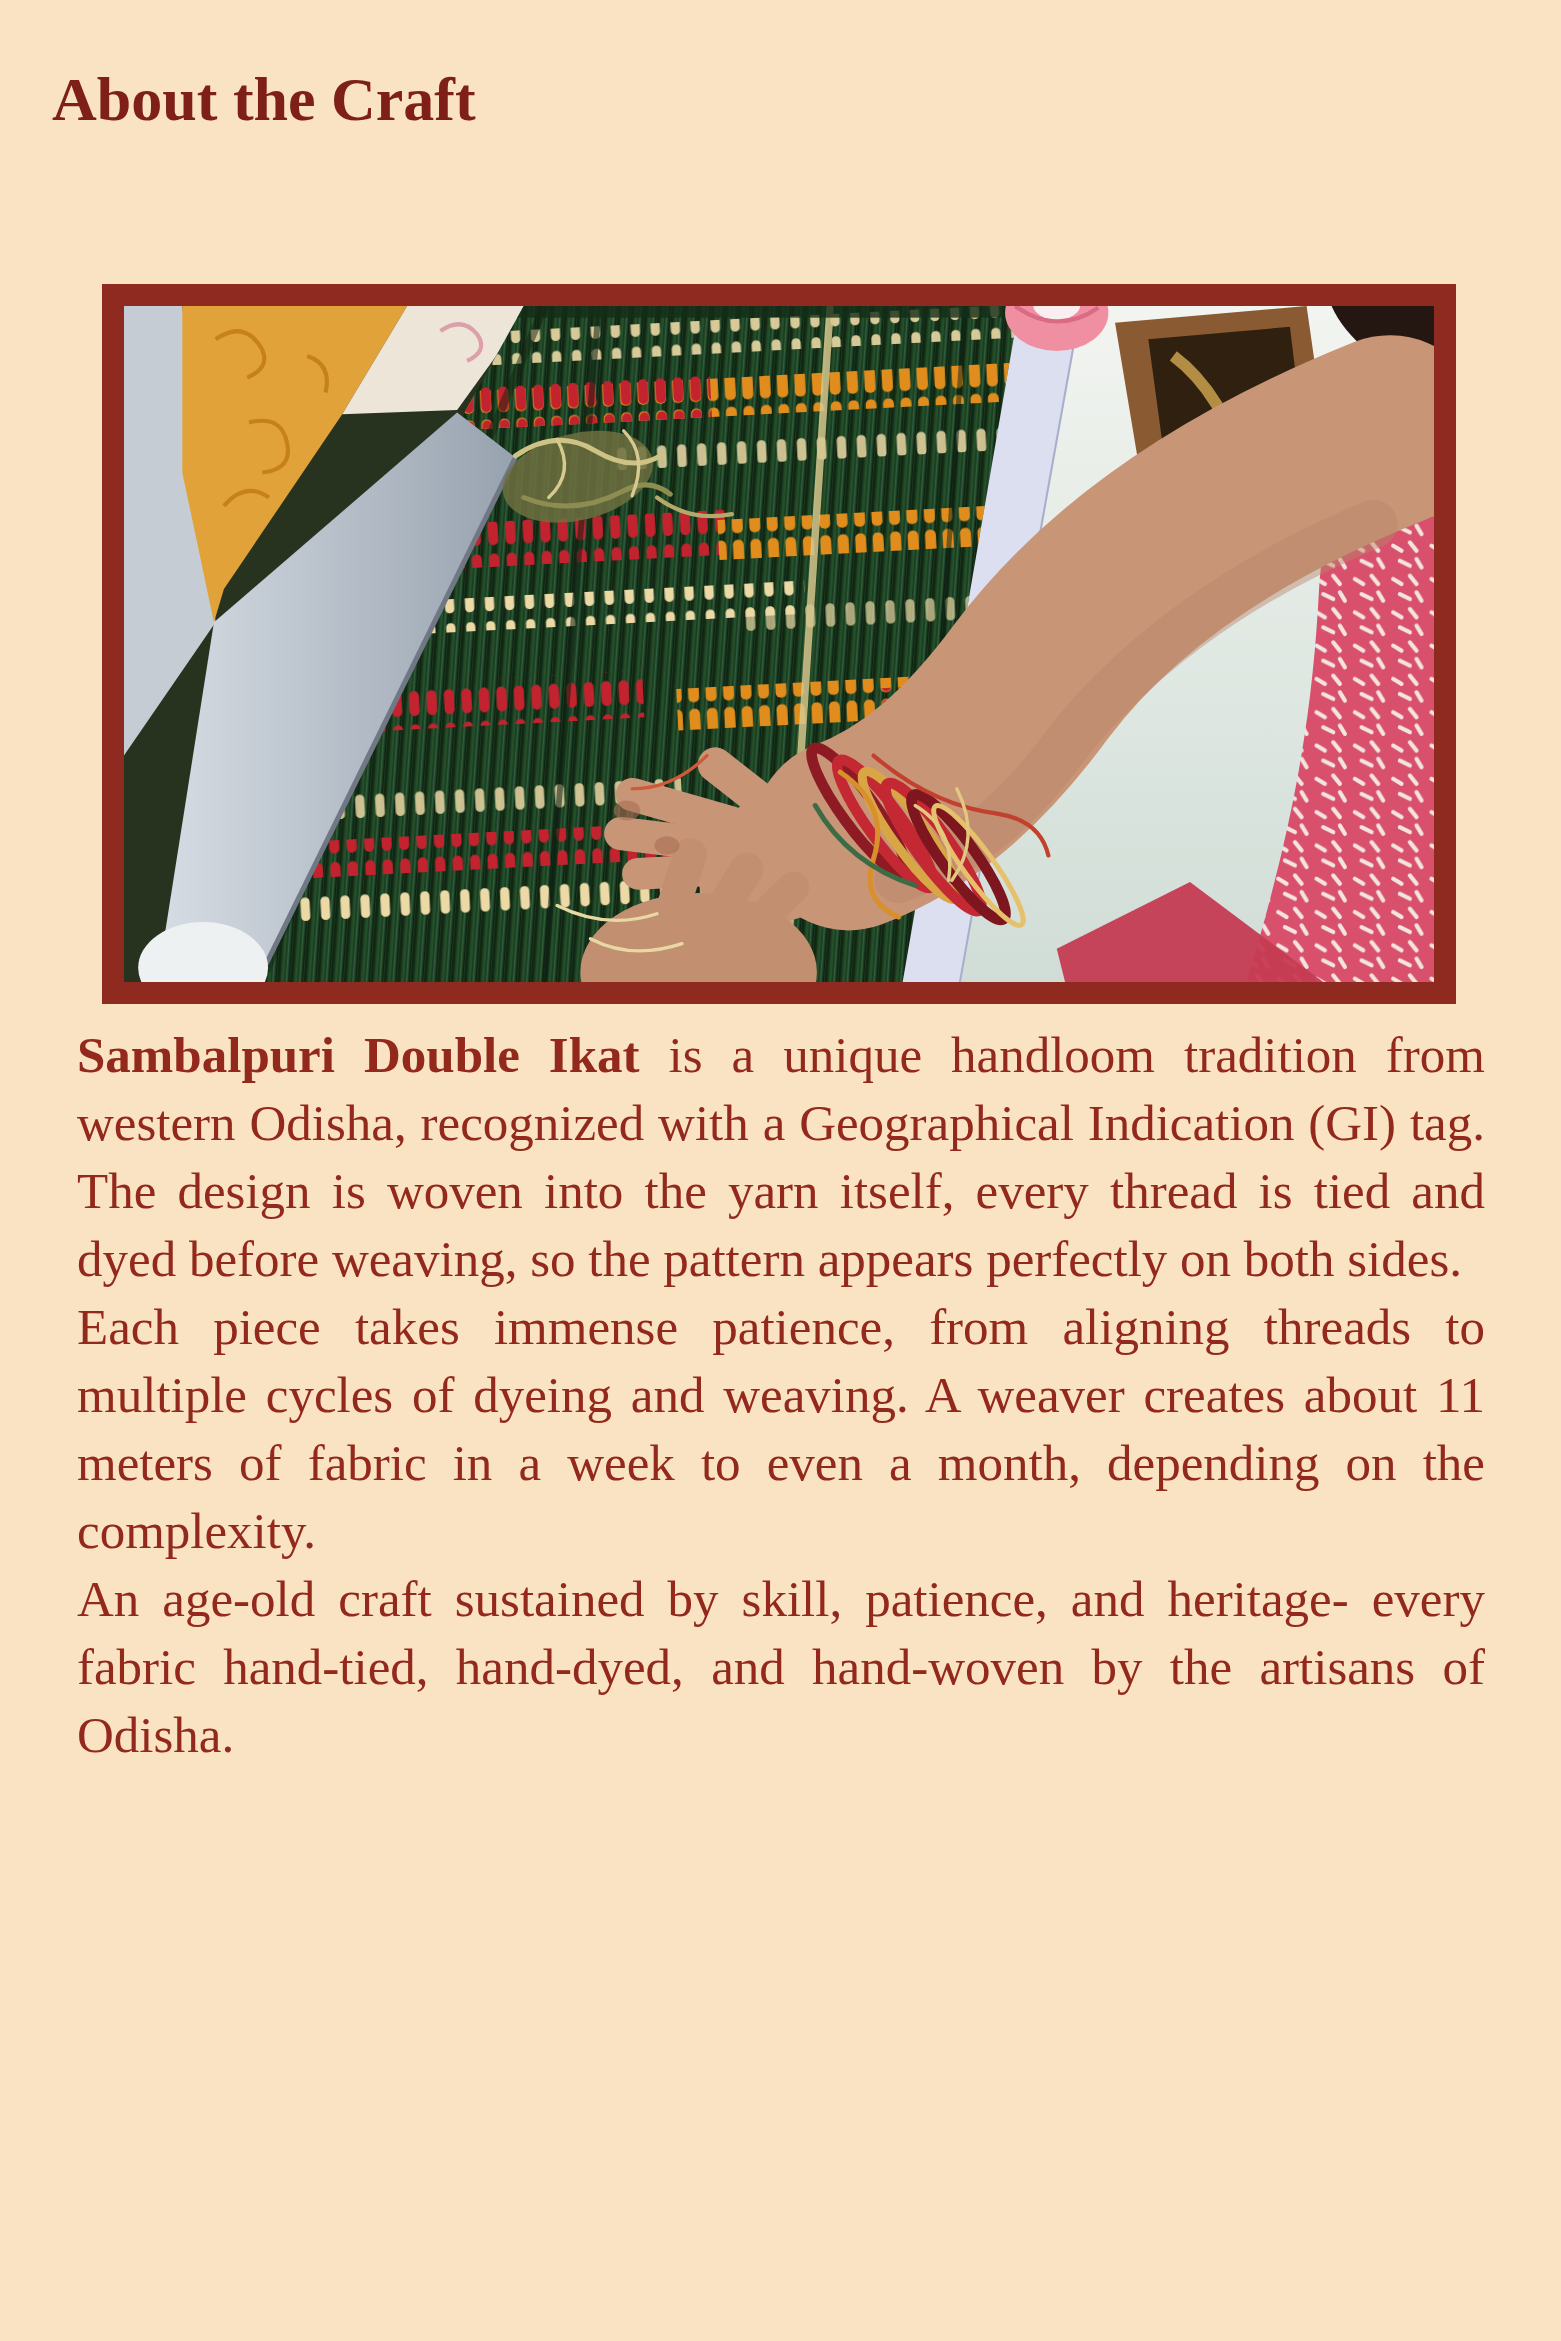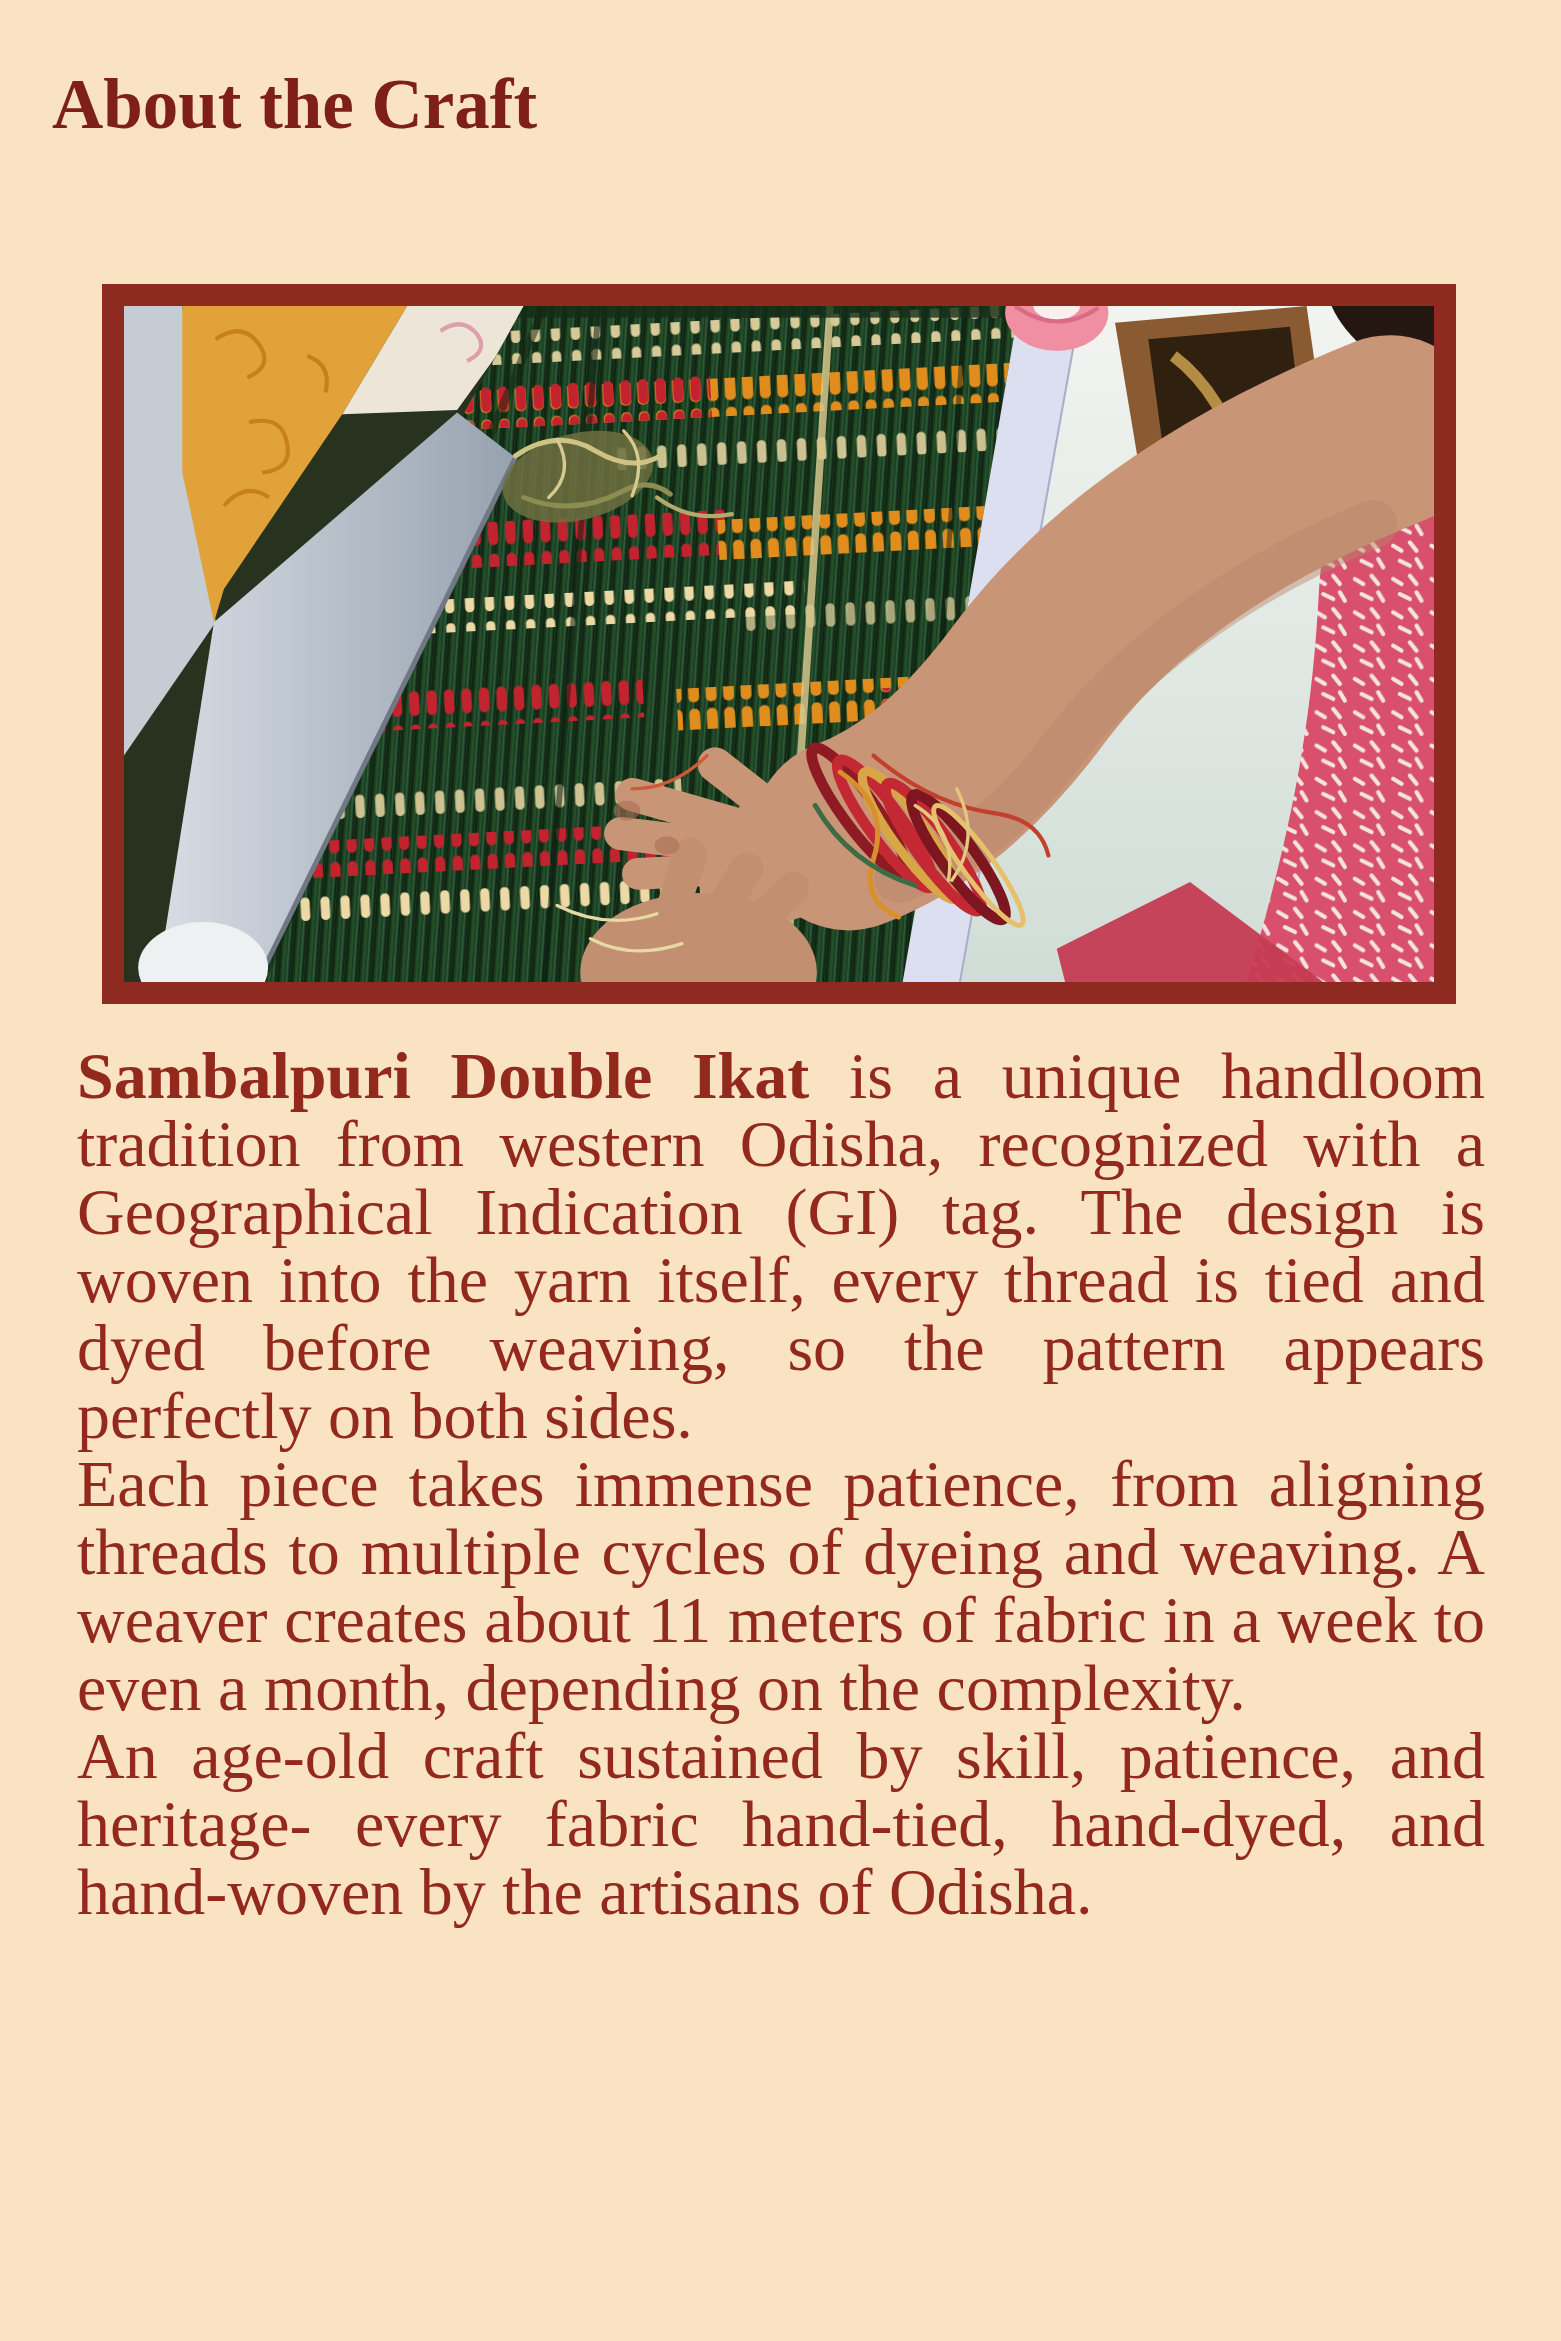--- a/index.html
+++ b/index.html
@@ -5,35 +5,35 @@
   html,body{margin:0;padding:0;background:#FAE3C3;}
   .page{
     position:relative;
     width:1561px;height:2342px;
     background:#FAE3C3;
     font-family:"Liberation Serif", serif;
     overflow:hidden;
   }
   .heading{
     position:absolute;left:52px;top:65px;margin:0;
-    font-size:71px;line-height:1.12;font-weight:bold;
+    font-size:62px;line-height:1.12;font-weight:bold;
     color:#7E2017;letter-spacing:0;
   }
   .photo-frame{
     position:absolute;left:102px;top:284px;
     width:1310px;height:676px;
     border:22.5px solid #8E2A20;
     box-sizing:content-box;
     background:#27331f;
   }
   .photo-frame svg{display:block;width:100%;height:100%;}
   .article{
-    position:absolute;left:77px;top:1042px;width:1408px;
+    position:absolute;left:77px;top:1021px;width:1408px;
     color:#93291C;
-    font-size:66px;line-height:68px;
+    font-size:51px;line-height:68px;
     text-align:justify;
   }
   .article p{margin:0;}
   .article strong{font-weight:bold;}
 </style>
 </head>
 <body>
 
 <div class="page">
 

